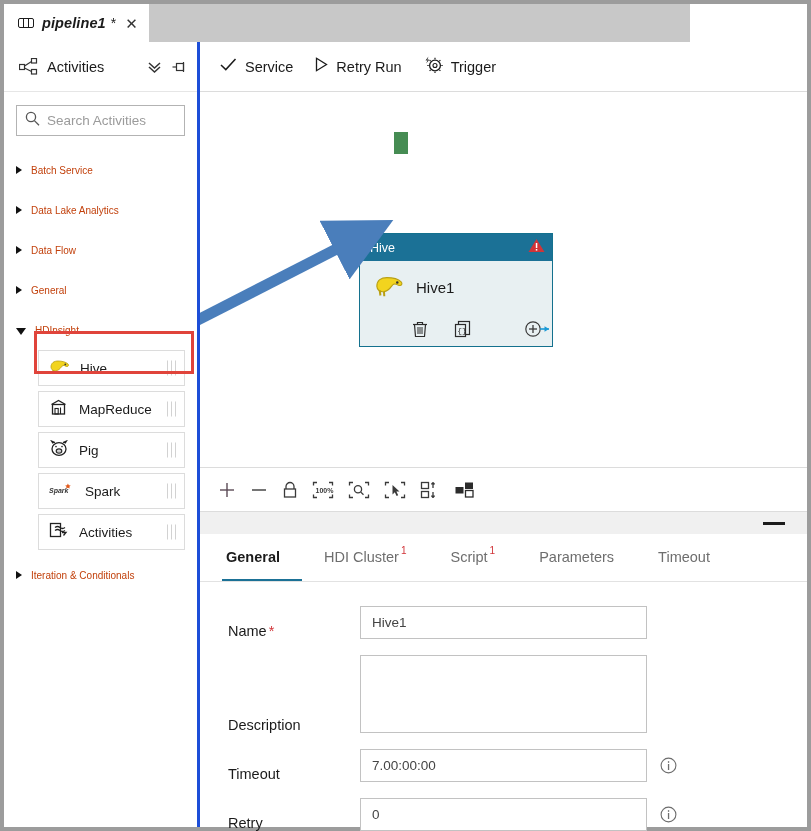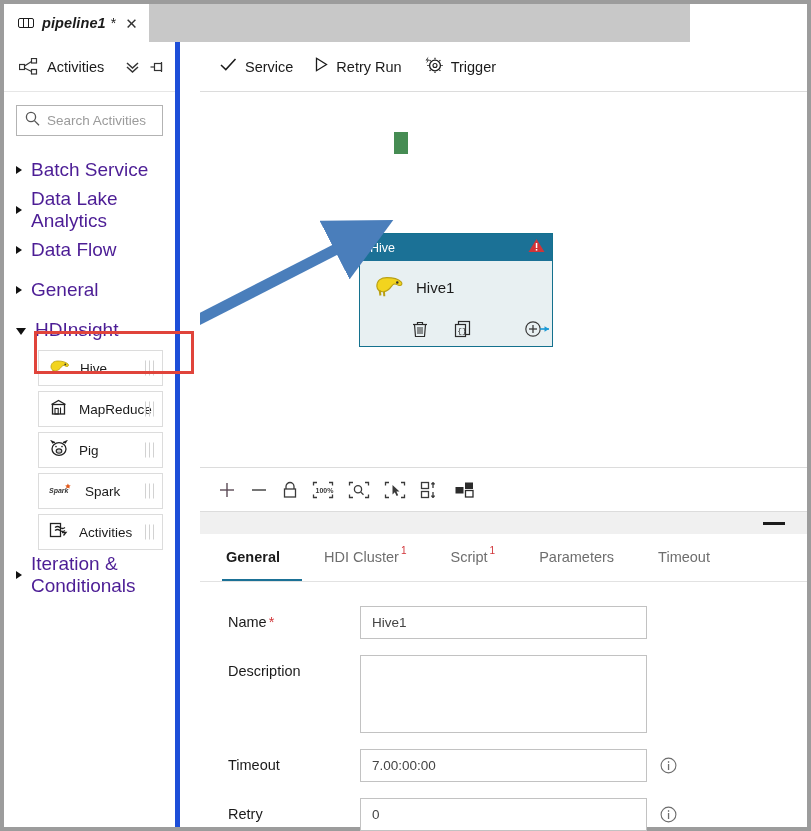--- a/index.html
+++ b/index.html
@@ -36,23 +36,23 @@
   .tab-title {
     font-size: 14.5px; font-style: italic; font-weight: bold;
     color: #1b1b1b; letter-spacing: .1px;
   }
   .tab-dirty { font-size: 14px; color: #1b1b1b; margin-left: -3px; }
   .tab-close { font-size: 15px; color: #333; line-height: 1; cursor: pointer; margin-left: 1px; }
 
   
   .leftpanel {
     position: absolute; left: 0; top: 38px;
-    width: 176px; height: 785px;
+    width: 196px; height: 785px;
     background: #ffffff;
-    border-right: 5px solid #1d4ed8;
+    border-right: 3px solid #1d4ed8;
     overflow: hidden;
   }
   .lp-header {
     height: 50px; display: flex; align-items: center;
     padding: 0 10px 0 15px; gap: 9px;
     border-bottom: 1px solid #e6e6e6;
   }
   .lp-header-title { font-size: 14.5px; color: #1b1b1b; flex: 1; }
   .lp-hdr-ico { color: #333; cursor: pointer; display: flex; align-items: center; }
 
@@ -82,21 +82,21 @@
     border-top: 4.5px solid transparent;
     border-bottom: 4.5px solid transparent;
   }
   .caret.open {
     border-left: 5px solid transparent;
     border-right: 5px solid transparent;
     border-top: 7px solid #111;
     border-bottom: 0;
     margin-top: 2px;
   }
-  .tree-group-label { font-size: 19px; color: #4c1d95; }
+  .tree-group-label { font-size: 10px; color: #c2410c; }
 
   .act-item {
     position: relative;
     margin: 0 12px 5px 34px;
     height: 36px;
     border: 1px solid #dcdcdc;
     background: #fff;
     display: flex; align-items: center;
     padding-left: 10px; gap: 10px;
     cursor: grab;
@@ -188,21 +188,21 @@
     display: flex; align-items: center; padding: 0 22px;
     font-size: 14.5px; color: #6e6e6e; cursor: pointer;
     border-bottom: 2px solid transparent;
     position: relative;
   }
   .ptab:first-child { padding-left: 4px; }
   .ptab.active { color: #1b1b1b; font-weight: bold; border-bottom-color: #1b7196; }
   .ptab sup { color: #d13438; font-size: 10px; margin-left: 2px; top: -6px; position: relative; }
 
   .form { padding: 24px 0 0 28px; }
-  .frow { display: flex; align-items: flex-start; margin-bottom: 16px; }
+  .frow { display: flex; align-items: flex-end; margin-bottom: 16px; }
   .flabel {
     width: 132px; padding-top: 8px;
     font-size: 14.5px; color: #1b1b1b; flex: none;
   }
   .req { color: #d13438; margin-left: 2px; }
   .fctl { display: flex; align-items: center; gap: 13px; }
   .ftext {
     width: 287px; height: 33px;
     border: 1px solid #c2c2c2; background: #fff;
     padding: 0 11px; font-size: 13.5px; color: #444;

